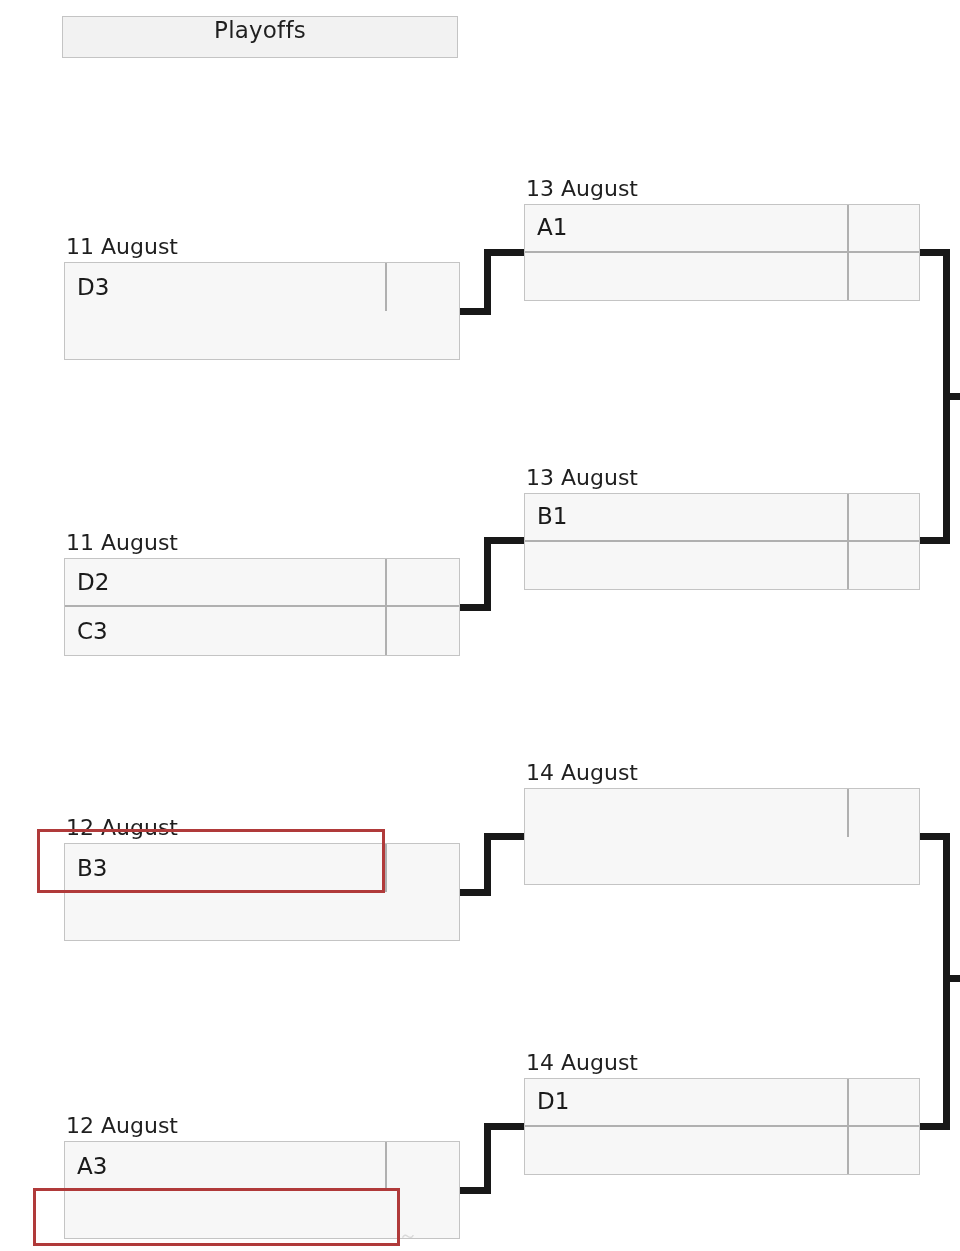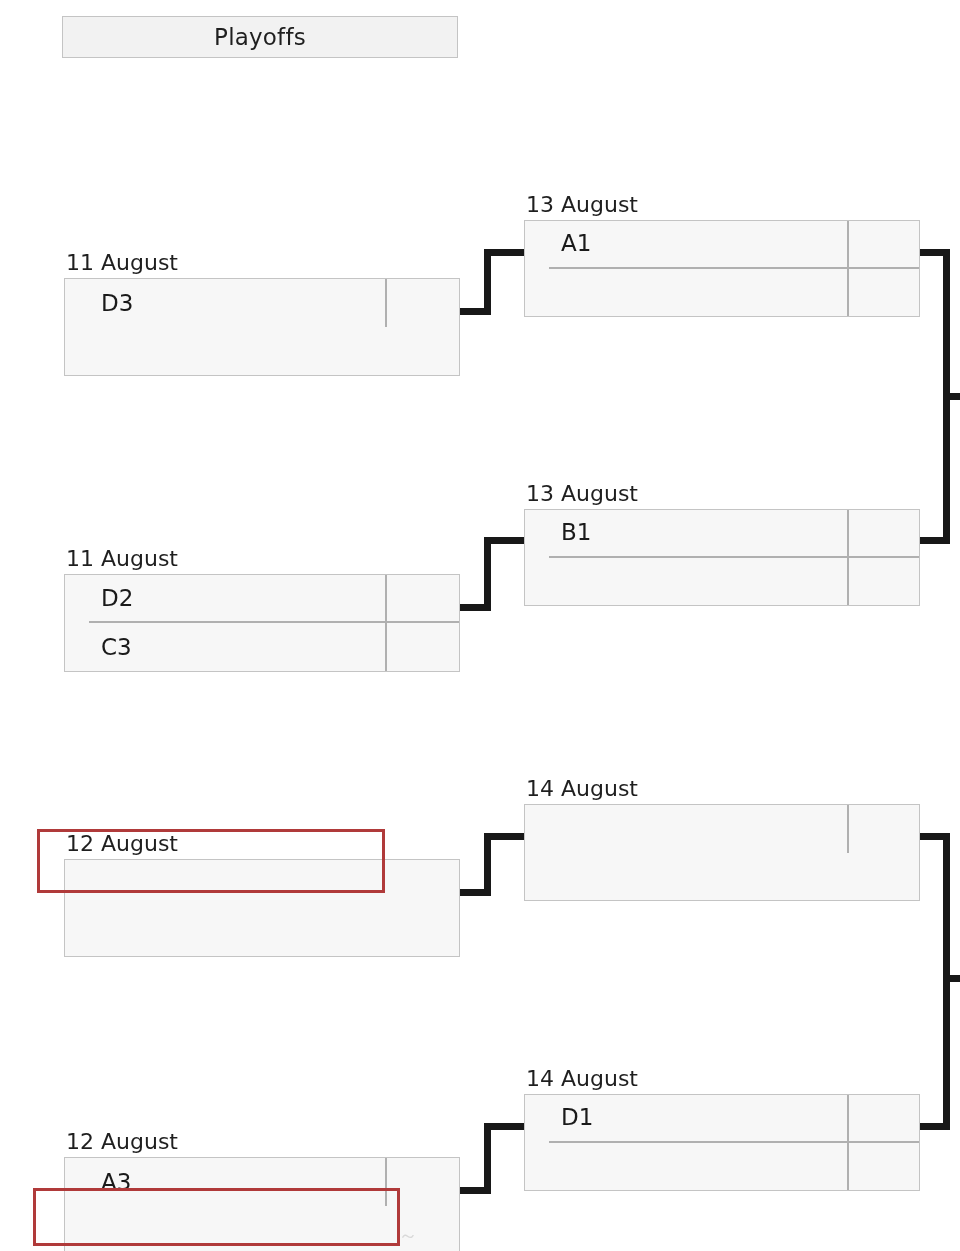--- a/index.html
+++ b/index.html
@@ -20,51 +20,49 @@
   }
 
   
   .round-header {
     position: absolute;
     height: 42px;
     background: #f2f2f2;
     border: 1px solid #c4c4c4;
     box-sizing: border-box;
     display: flex;
-    align-items: center;
+    align-items: flex-start;
     justify-content: center;
     font-size: 23px;
     color: #1f1f1f;
     letter-spacing: .2px;
   }
   #hdr-playoffs { left: 62px; top: 16px; width: 396px; }
   #hdr-qf       { left: 524px; top: 16px; width: 396px; }
 
   
   .match {
     position: absolute;
-    margin-top: 16px;
   }
   .match-date {
     position: absolute;
     left: 2px;
     bottom: 100%;
     margin-bottom: 3px;
     font-size: 22px;
     color: #1f1f1f;
     white-space: nowrap;
   }
   .match-box {
     position: relative;
     width: 100%;
     height: 100%;
     border: 1px solid #c4c4c4;
     box-sizing: border-box;
     background: #f7f7f7;
-    padding-left: 24px;
   }
   .match-row {
     position: relative;
     height: 50%;
     box-sizing: border-box;
     display: flex;
     align-items: center;
   }
   .match-row.top {
     border-bottom: 2px solid #b0b0b0;
@@ -191,20 +189,26 @@
         <div class="score-cell">
           <div class="score-val"></div>
         </div>
       </div>
     </div>
   </div>
 
   <div class="match po" id="po-3" style="top:843px;">
     <div class="match-date">12 August</div>
     <div class="match-box">
+      <div class="match-row">
+        <span class="team-name">B3</span>
+        <div class="score-cell">
+          <div class="score-val"></div>
+        </div>
+      </div>
     </div>
   </div>
 
   <div class="match po" id="po-4" style="top:1141px;">
     <div class="match-date">12 August</div>
     <div class="match-box">
       <div class="match-row">
         <span class="team-name">A3</span>
         <div class="score-cell">
           <div class="score-val"></div>

